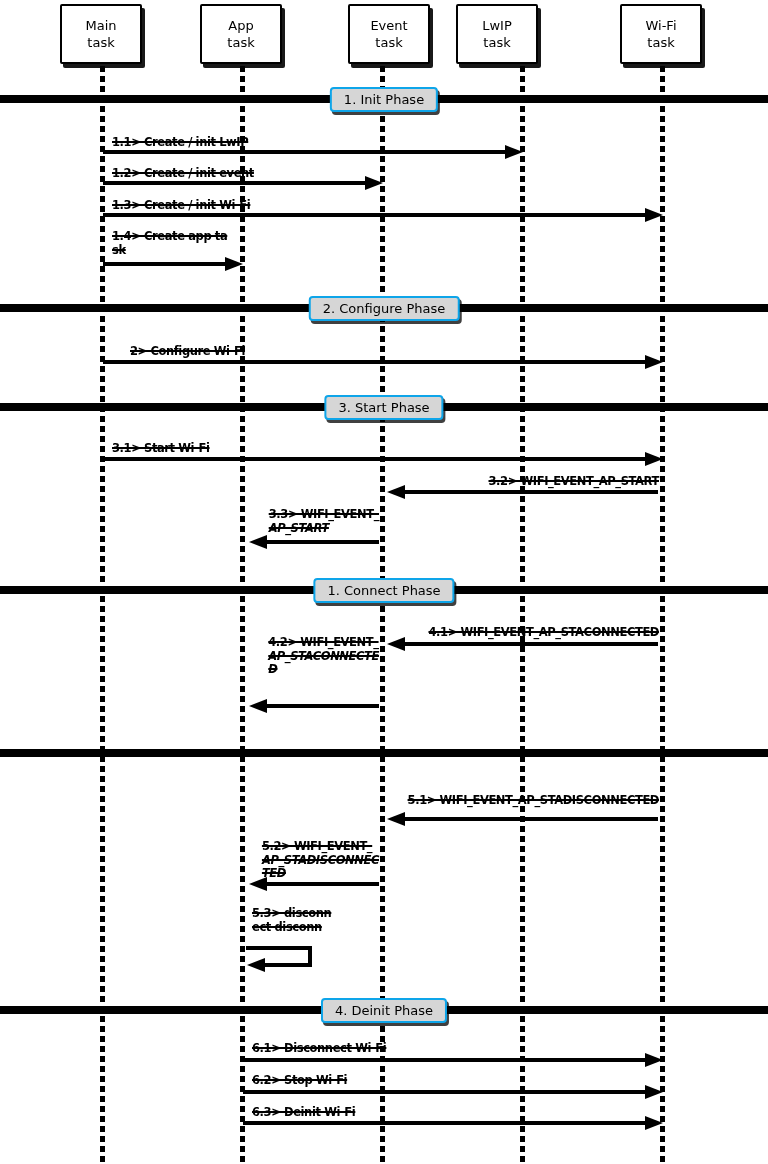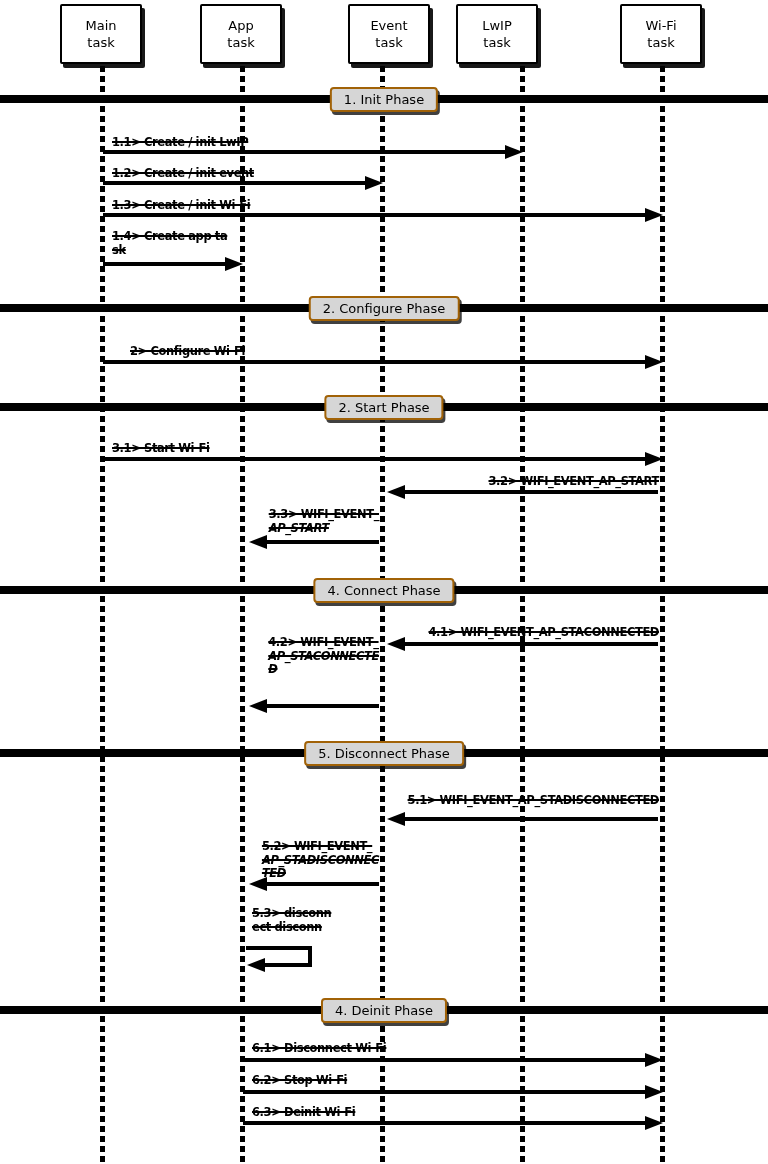--- a/index.html
+++ b/index.html
@@ -16,21 +16,21 @@
   }
   
   .lifeline{
     position:absolute;top:66px;bottom:0;width:5px;
     background:repeating-linear-gradient(to bottom,#000 0 6px,transparent 6px 10px);
   }
   
   .divider-bar{position:absolute;left:0;width:768px;height:8px;background:#000;}
   .phase-label{
     position:absolute;left:384px;transform:translateX(-50%);
-    background:#d6d6d6;border:2px solid #a16207;border-radius:4px;
+    background:#d6d6d6;border:2px solid #0ea5e9;border-radius:4px;
     padding:3px 12px;font-size:13px;white-space:nowrap;
     box-shadow:2px 3px 0 rgba(0,0,0,0.75);
   }
   
   .mline{position:absolute;height:4px;background:#000;}
   .vline{position:absolute;background:#000;}
   .head-r{position:absolute;width:0;height:0;border-top:7px solid transparent;border-bottom:7px solid transparent;border-left:18px solid #000;}
   .head-l{position:absolute;width:0;height:0;border-top:7px solid transparent;border-bottom:7px solid transparent;border-right:18px solid #000;}
   
   .mlabel{
@@ -73,27 +73,26 @@
     <span>task</span>
   </div>
 
   <div class="divider-bar" style="top:95px"></div>
   <div class="phase-label" style="top:87px">1. Init Phase</div>
 
   <div class="divider-bar" style="top:304px"></div>
   <div class="phase-label" style="top:296px">2. Configure Phase</div>
 
   <div class="divider-bar" style="top:403px"></div>
-  <div class="phase-label" style="top:395px">2. Start Phase</div>
+  <div class="phase-label" style="top:395px">3. Start Phase</div>
 
   <div class="divider-bar" style="top:586px"></div>
-  <div class="phase-label" style="top:578px">4. Connect Phase</div>
+  <div class="phase-label" style="top:578px">1. Connect Phase</div>
 
   <div class="divider-bar" style="top:749px"></div>
-  <div class="phase-label" style="top:741px">5. Disconnect Phase</div>
 
   <div class="divider-bar" style="top:1006px"></div>
   <div class="phase-label" style="top:998px">4. Deinit Phase</div>
 
   <div>
     <div class="mlabel" style="left:112px;top:136px">
       <div>1.1&gt; Create / init LwIP</div>
     </div>
     <div class="mline" style="left:103px;top:150px;width:403px"></div>
     <div class="head-r" style="left:505px;top:145px"></div>

